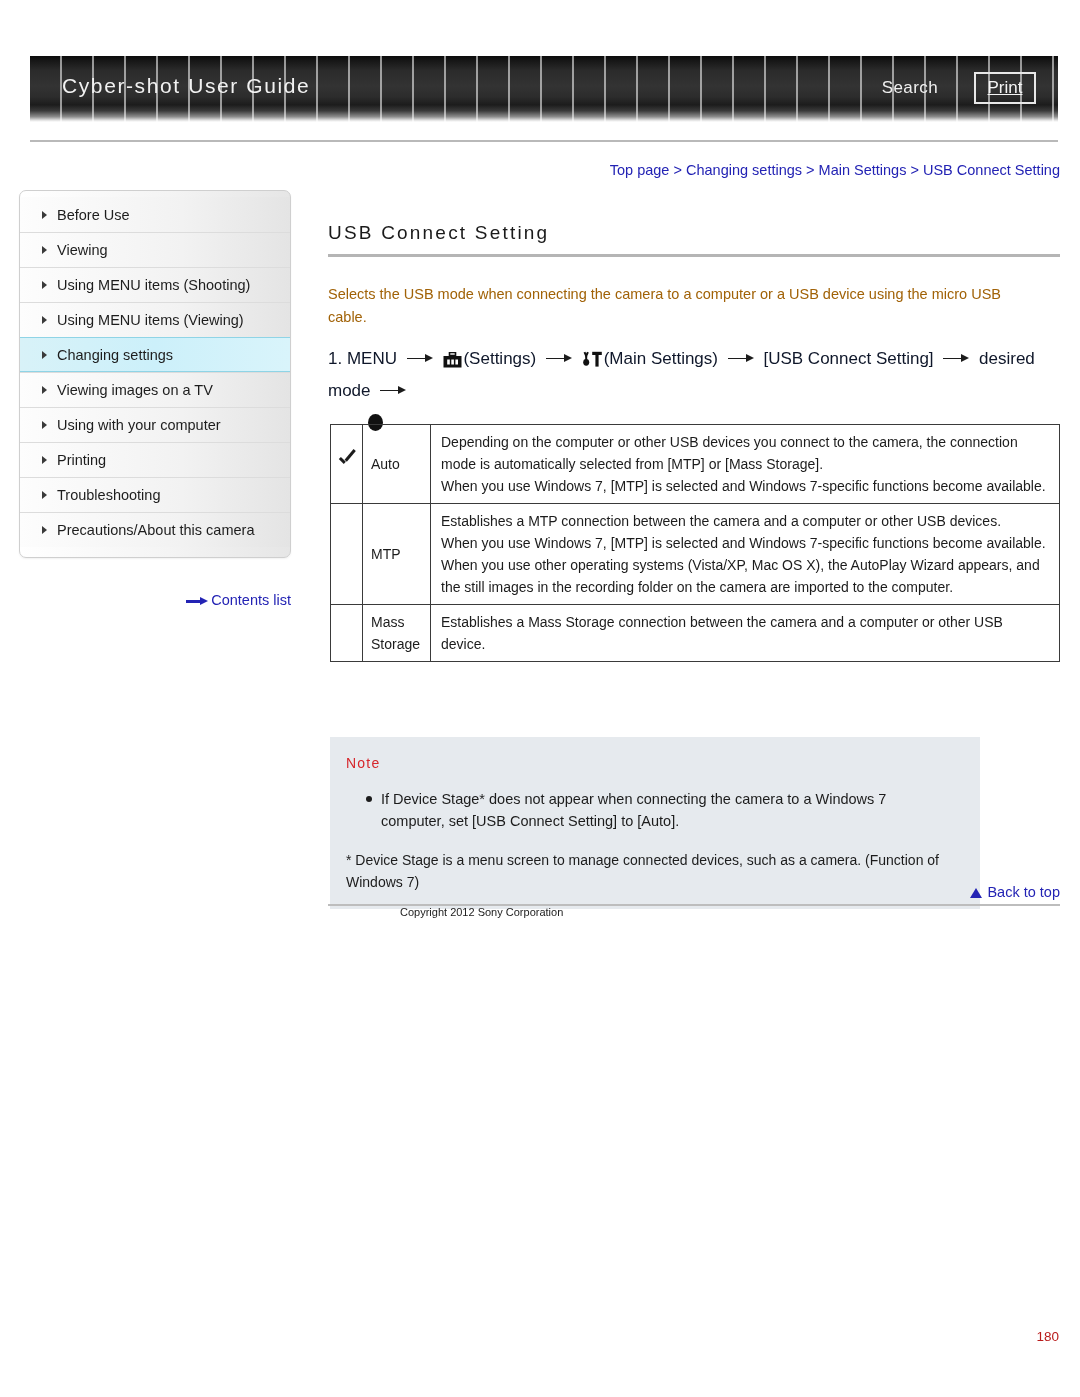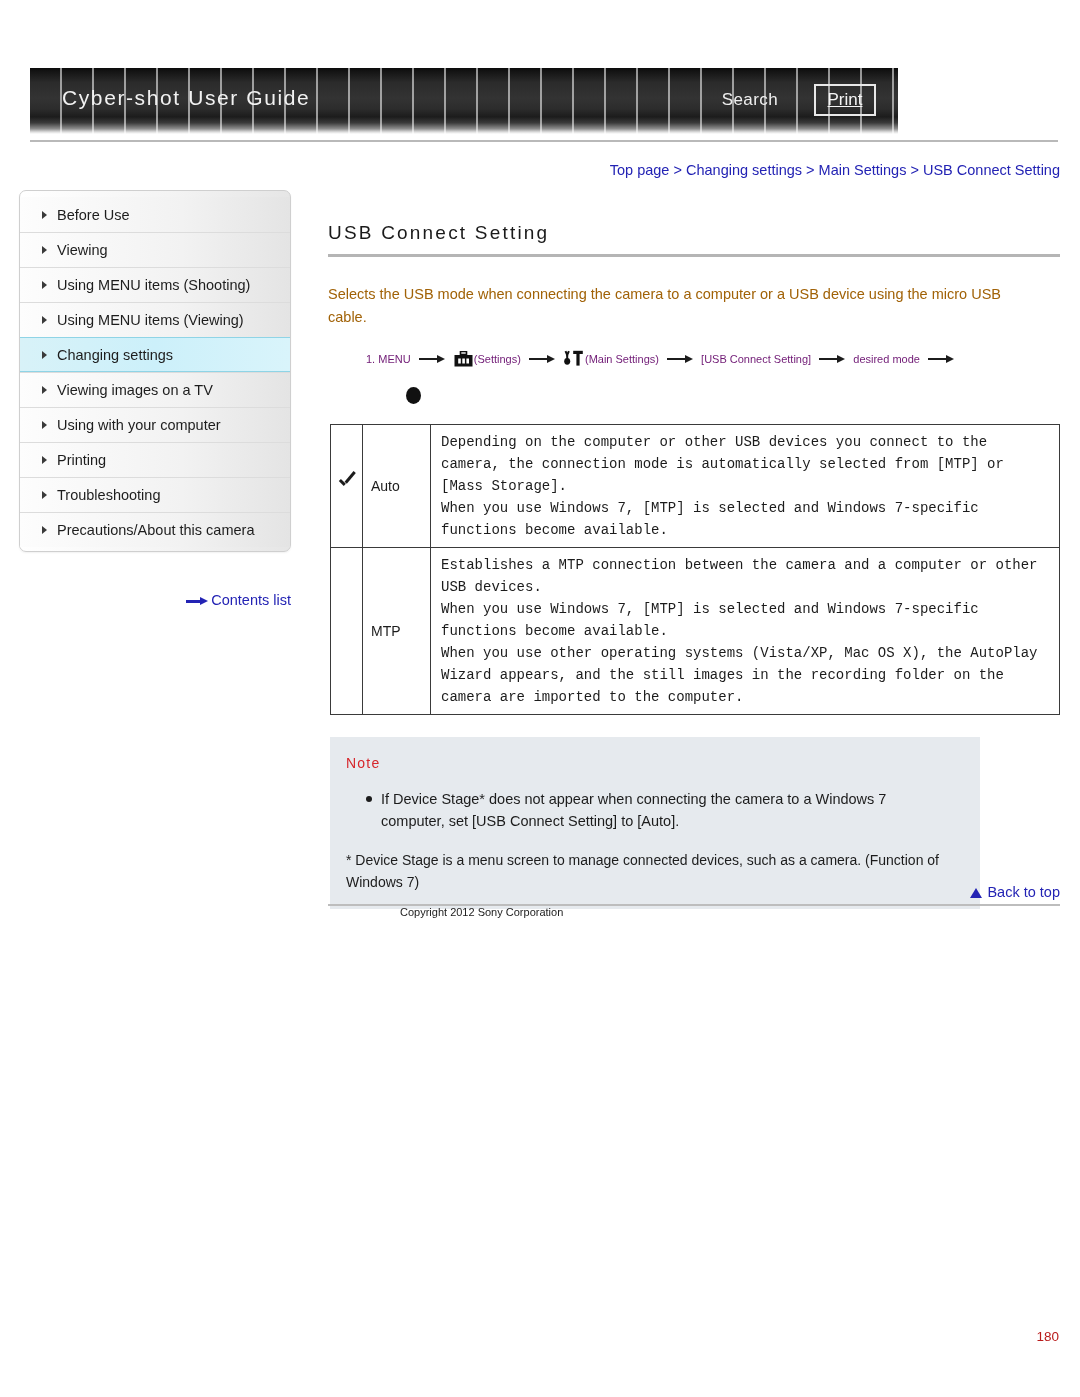--- a/index.html
+++ b/index.html
@@ -13,22 +13,22 @@
     height: 1397px;
     position: relative;
     font-family: "Liberation Sans", sans-serif;
     color: #1a1a1a;
     overflow: hidden;
   }
 
   
   #header-band {
     position: absolute;
-    left: 30px; top: 68px;
-    width: 868px; height: 66px;
+    left: 30px; top: 56px;
+    width: 1028px; height: 66px;
     background:
       linear-gradient(to bottom,
         #0b0b0b 0%,
         #151515 6%,
         #2b2b2b 22%,
         #333333 46%,
         #2c2c2c 62%,
         #1c1c1c 74%,
         #3a3a3a 83%,
         #8d8d8d 92%,
@@ -97,21 +97,21 @@
   #breadcrumb .sep { color: #2323b4; }
 
   
   #sidebar {
     position: absolute;
     left: 19px; top: 190px;
     width: 272px;
     border: 1px solid #cfcfcf;
     border-radius: 7px;
     background: linear-gradient(to right, #ffffff 0%, #f4f4f4 55%, #e6e6e6 100%);
-    padding: 6px 0 4px 0;
+    padding: 6px 0 10px 0;
     box-shadow: 0 1px 2px rgba(0,0,0,0.06);
   }
   .nav-item {
     position: relative;
     height: 35px;
     display: flex;
     align-items: center;
     padding-left: 22px;
     font-size: 14.5px;
     color: #1d1d1d;
@@ -186,25 +186,24 @@
     margin-bottom: 26px;
   }
   #intro-text {
     font-size: 14.5px;
     line-height: 23px;
     color: #a16207;
     margin-bottom: 16px;
     max-width: 715px;
   }
   #step-line {
-    font-size: 11px;
+    font-size: 17px;
     line-height: 28px;
-    color: #701a75;
+    color: #0f172a;
     display: block;
-    margin-left: 38px;
   }
   .arrow-inline {
     display: inline-block;
     position: relative;
     width: 26px; height: 8px;
     vertical-align: middle;
     margin: 0 5px 2px 5px;
   }
   .arrow-inline::before {
     content: "";
@@ -247,21 +246,21 @@
     line-height: 22px;
   }
   #mode-table td {
     border: 1px solid #3a3a3a;
     padding: 6px 8px;
     vertical-align: middle;
     color: #1c1c1c;
   }
   .col-check { width: 32px; text-align: center; padding: 0 !important; }
   .col-label { width: 68px; text-align: left; padding-left: 8px !important; }
-  .col-desc  { padding-left: 10px !important; font-family: Liberation Mono, monospace; }
+  .col-desc  { padding-left: 10px !important; }
   .check-mark {
     display: inline-block;
     width: 20px; height: 20px;
     position: relative;
   }
   .check-mark::before {
     content: "";
     position: absolute;
     left: 2px; top: 8px;
     width: 7px; height: 2.5px;
@@ -465,20 +464,25 @@
       <td class="col-desc" style="white-space: pre-line;">Depending on the computer or other USB devices you connect to the camera, the connection mode is automatically selected from [MTP] or [Mass Storage].
 When you use Windows 7, [MTP] is selected and Windows 7-specific functions become available.</td>
     </tr>
     <tr>
       <td class="col-check"></td>
       <td class="col-label">MTP</td>
       <td class="col-desc" style="white-space: pre-line;">Establishes a MTP connection between the camera and a computer or other USB devices.
 When you use Windows 7, [MTP] is selected and Windows 7-specific functions become available.
 When you use other operating systems (Vista/XP, Mac OS X), the AutoPlay Wizard appears, and the still images in the recording folder on the camera are imported to the computer.</td>
     </tr>
+    <tr>
+      <td class="col-check"></td>
+      <td class="col-label">Mass Storage</td>
+      <td class="col-desc" style="white-space: pre-line;">Establishes a Mass Storage connection between the camera and a computer or other USB device.</td>
+    </tr>
   </tbody>
 </table>
 
 <div id="note-box">
   <div id="note-heading">Note</div>
   <ul id="note-bullets">
     <li>If Device Stage* does not appear when connecting the camera to a Windows 7 computer, set [USB Connect Setting] to [Auto].</li>
   </ul>
   <div id="note-footnote">* Device Stage is a menu screen to manage connected devices, such as a camera. (Function of Windows 7)</div>
 </div>

